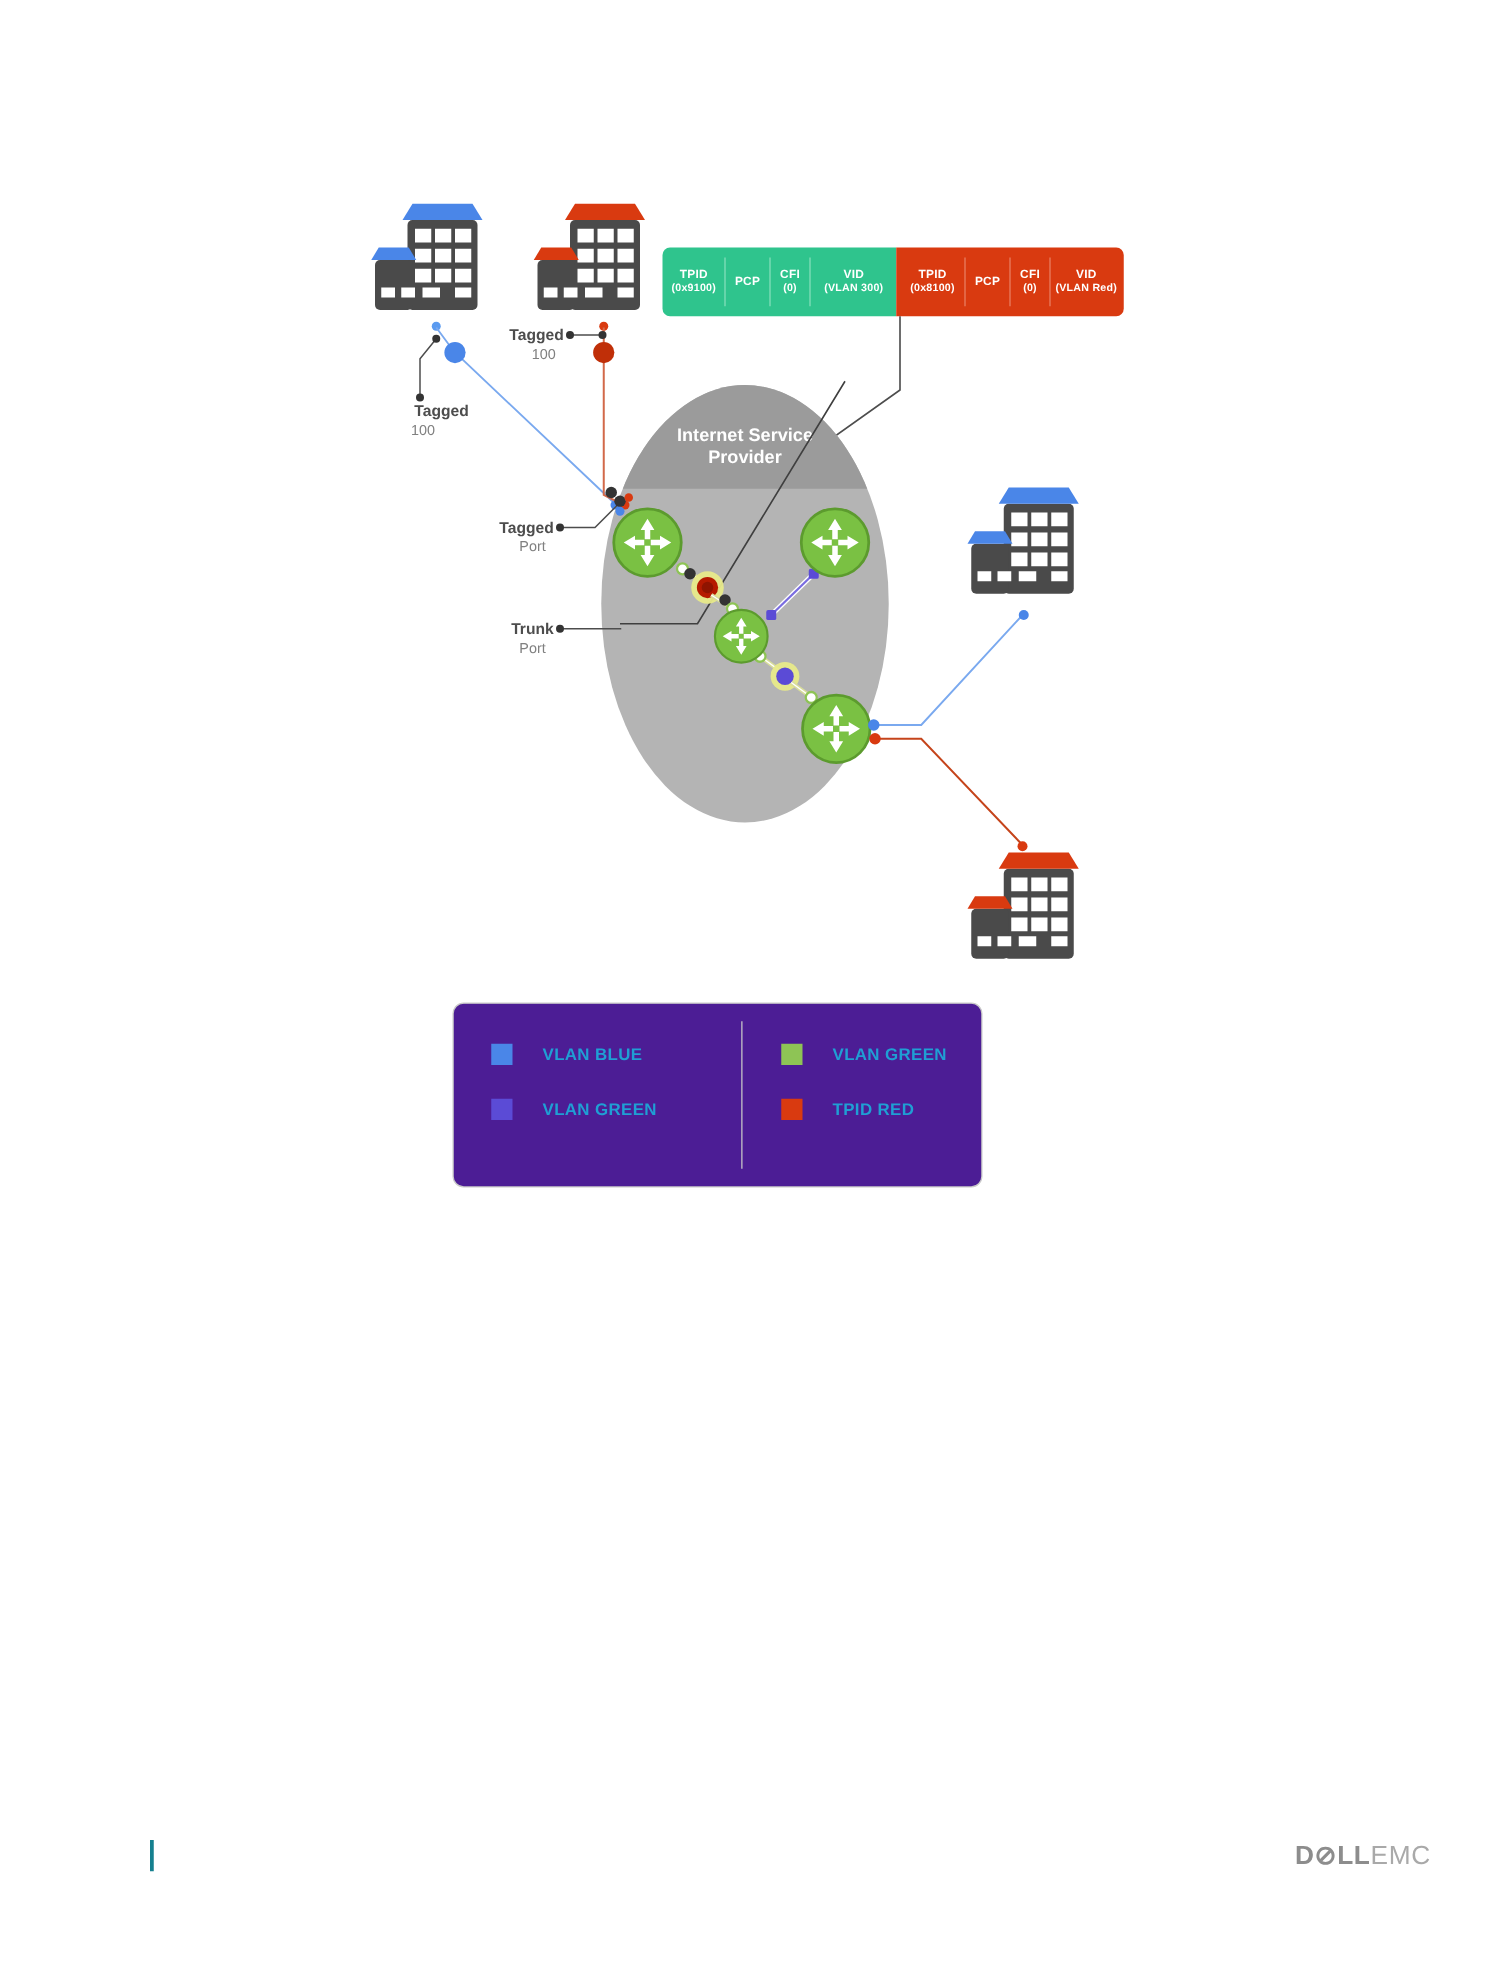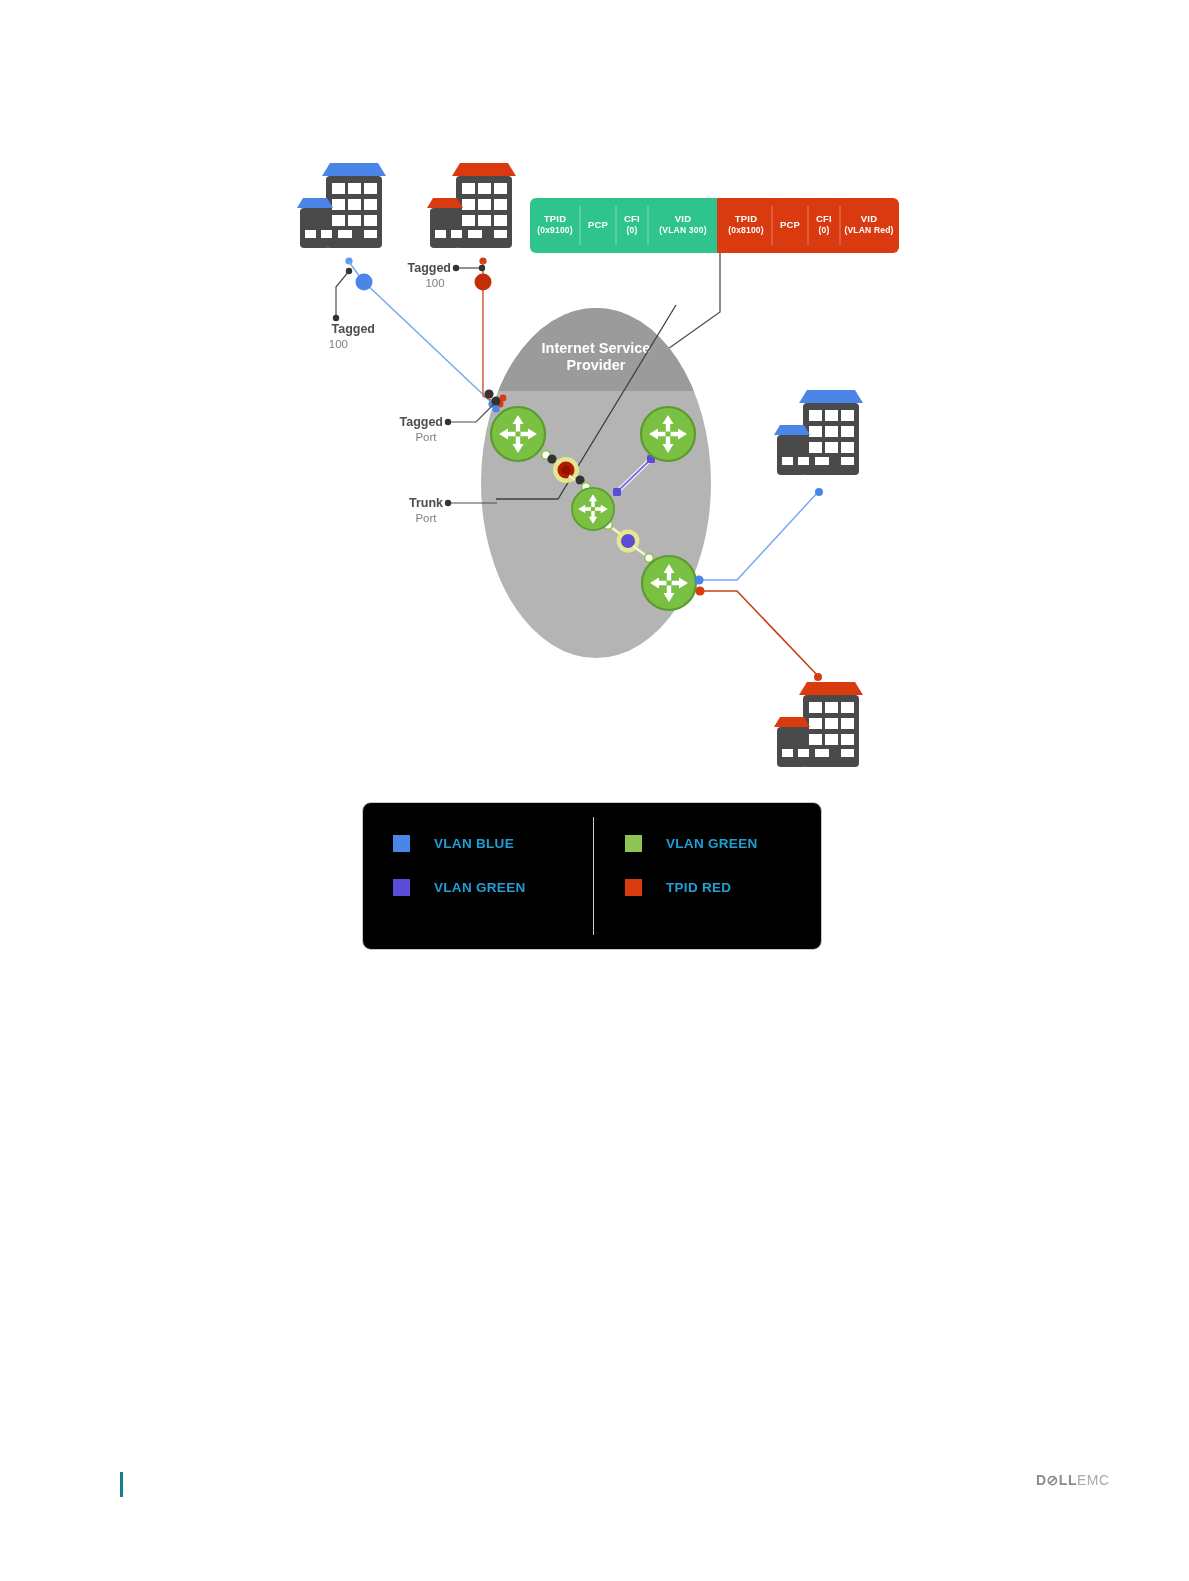--- a/index.html
+++ b/index.html
@@ -60,25 +60,25 @@
   }
   .callout-sub-left {
     font-size: 11.5px;
     fill: #808080;
     text-anchor: end;
   }
   #legend-box {
     position: absolute;
     left: 362px;
     top: 802px;
-    width: 460px;
+    width: 424px;
     height: 148px;
     border: 1px solid #c9c9c9;
     border-radius: 9px;
-    background: #000000;
+    background: #4c1d95;
     box-sizing: border-box;
   }
   .legend-col {
     position: absolute;
     top: 18px;
   }
   .legend-col-left { left: 30px; }
   .legend-col-right { left: 262px; }
   .legend-row {
     display: flex;
@@ -103,21 +103,21 @@
     left: 230px;
     top: 14px;
     width: 1px;
     height: 118px;
     background: #c9c9c9;
   }
   #footer-logo {
     position: absolute;
     left: 1036px;
     top: 1472px;
-    font-size: 14px;
+    font-size: 21px;
     color: #9a9a9a;
     letter-spacing: 0.5px;
     white-space: nowrap;
   }
   #footer-logo .dell-strong { font-weight: bold; color: #8d8d8d; }
   #footer-logo .dell-light { font-weight: normal; color: #a9a9a9; }
   #margin-mark {
     position: absolute;
     left: 120px;
     top: 1472px;

